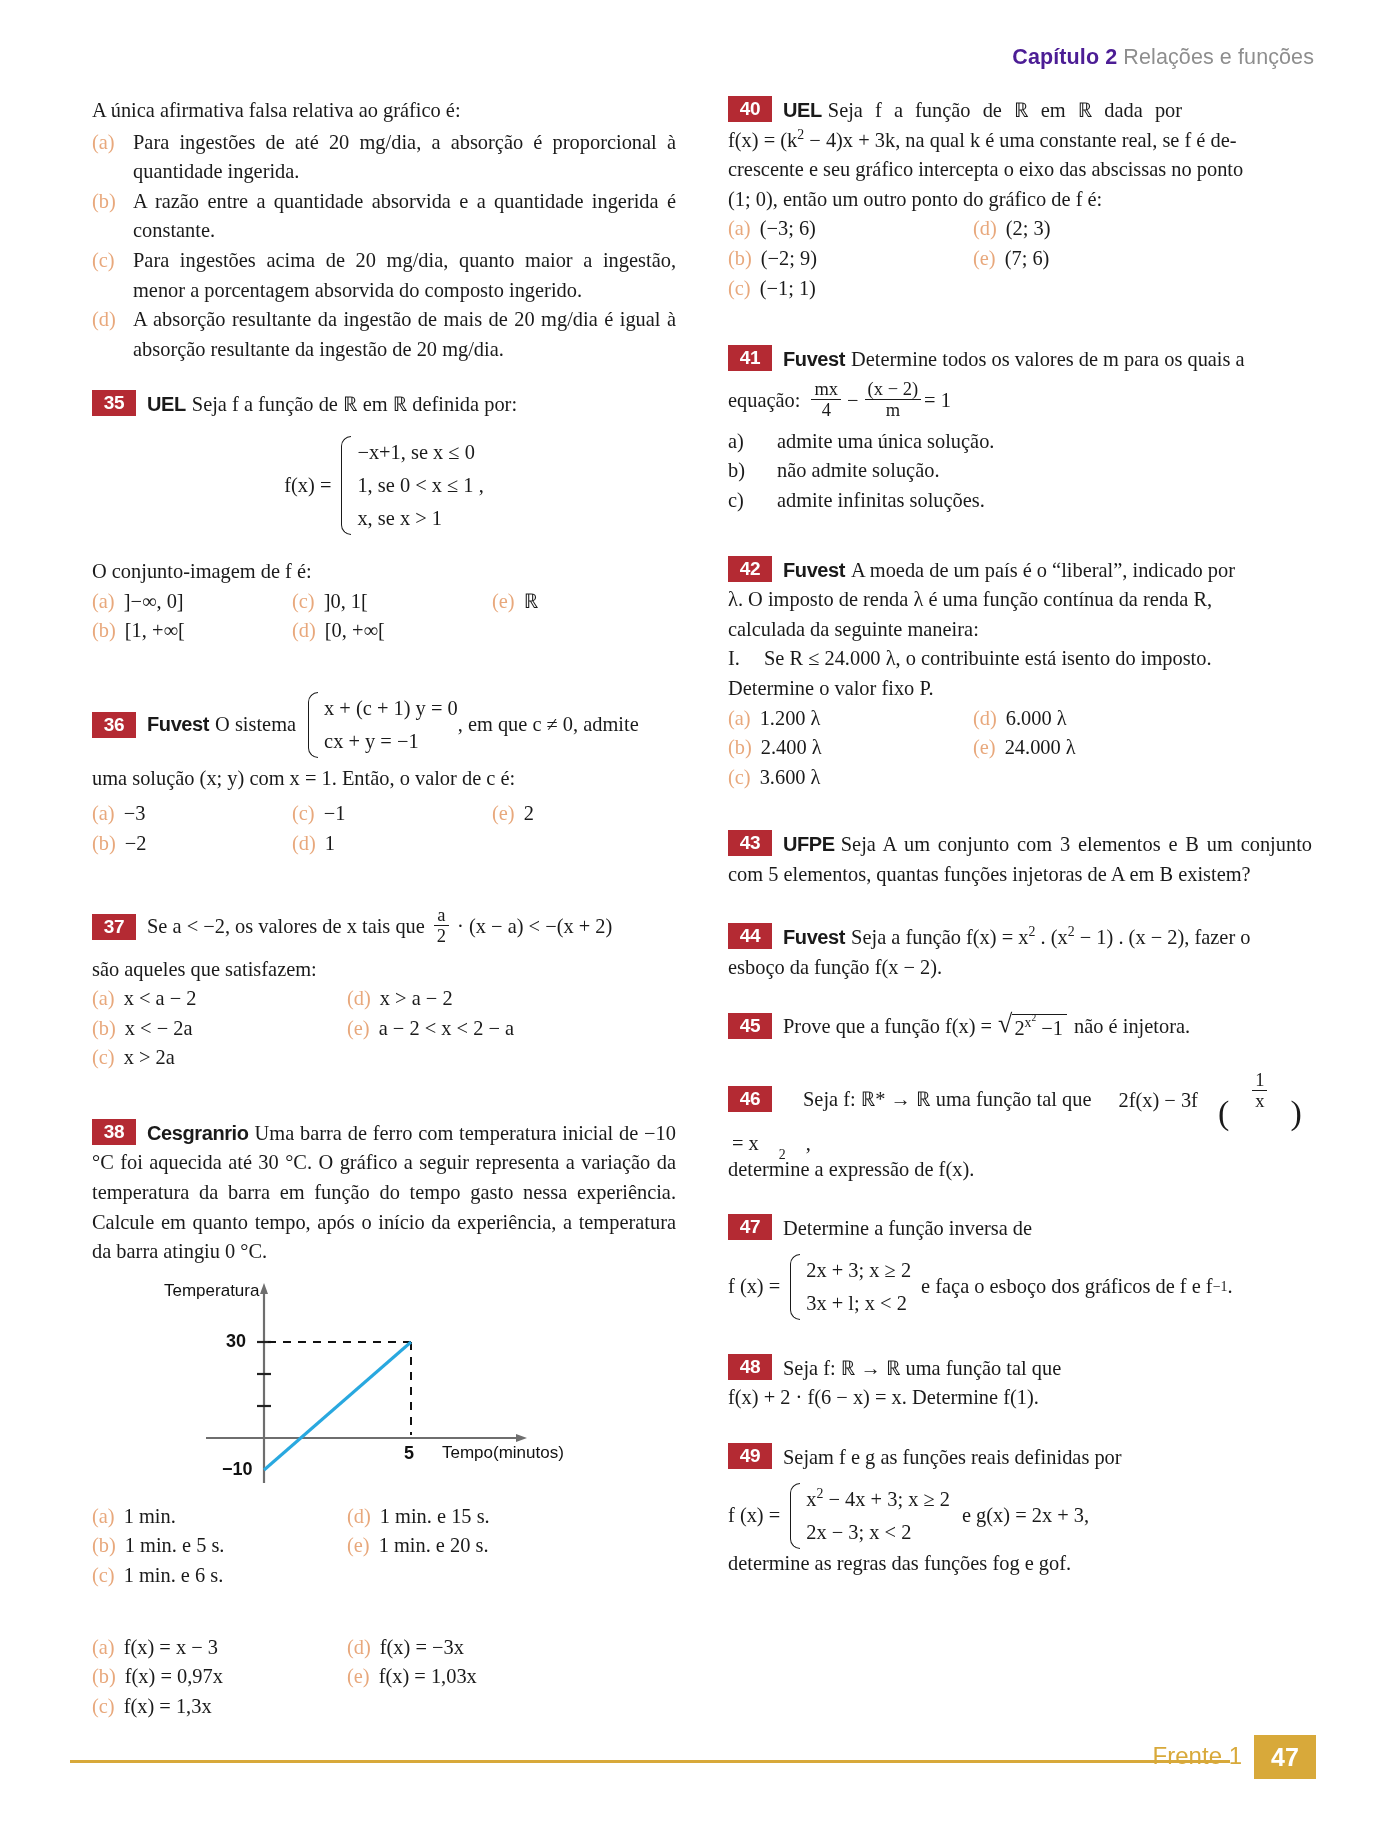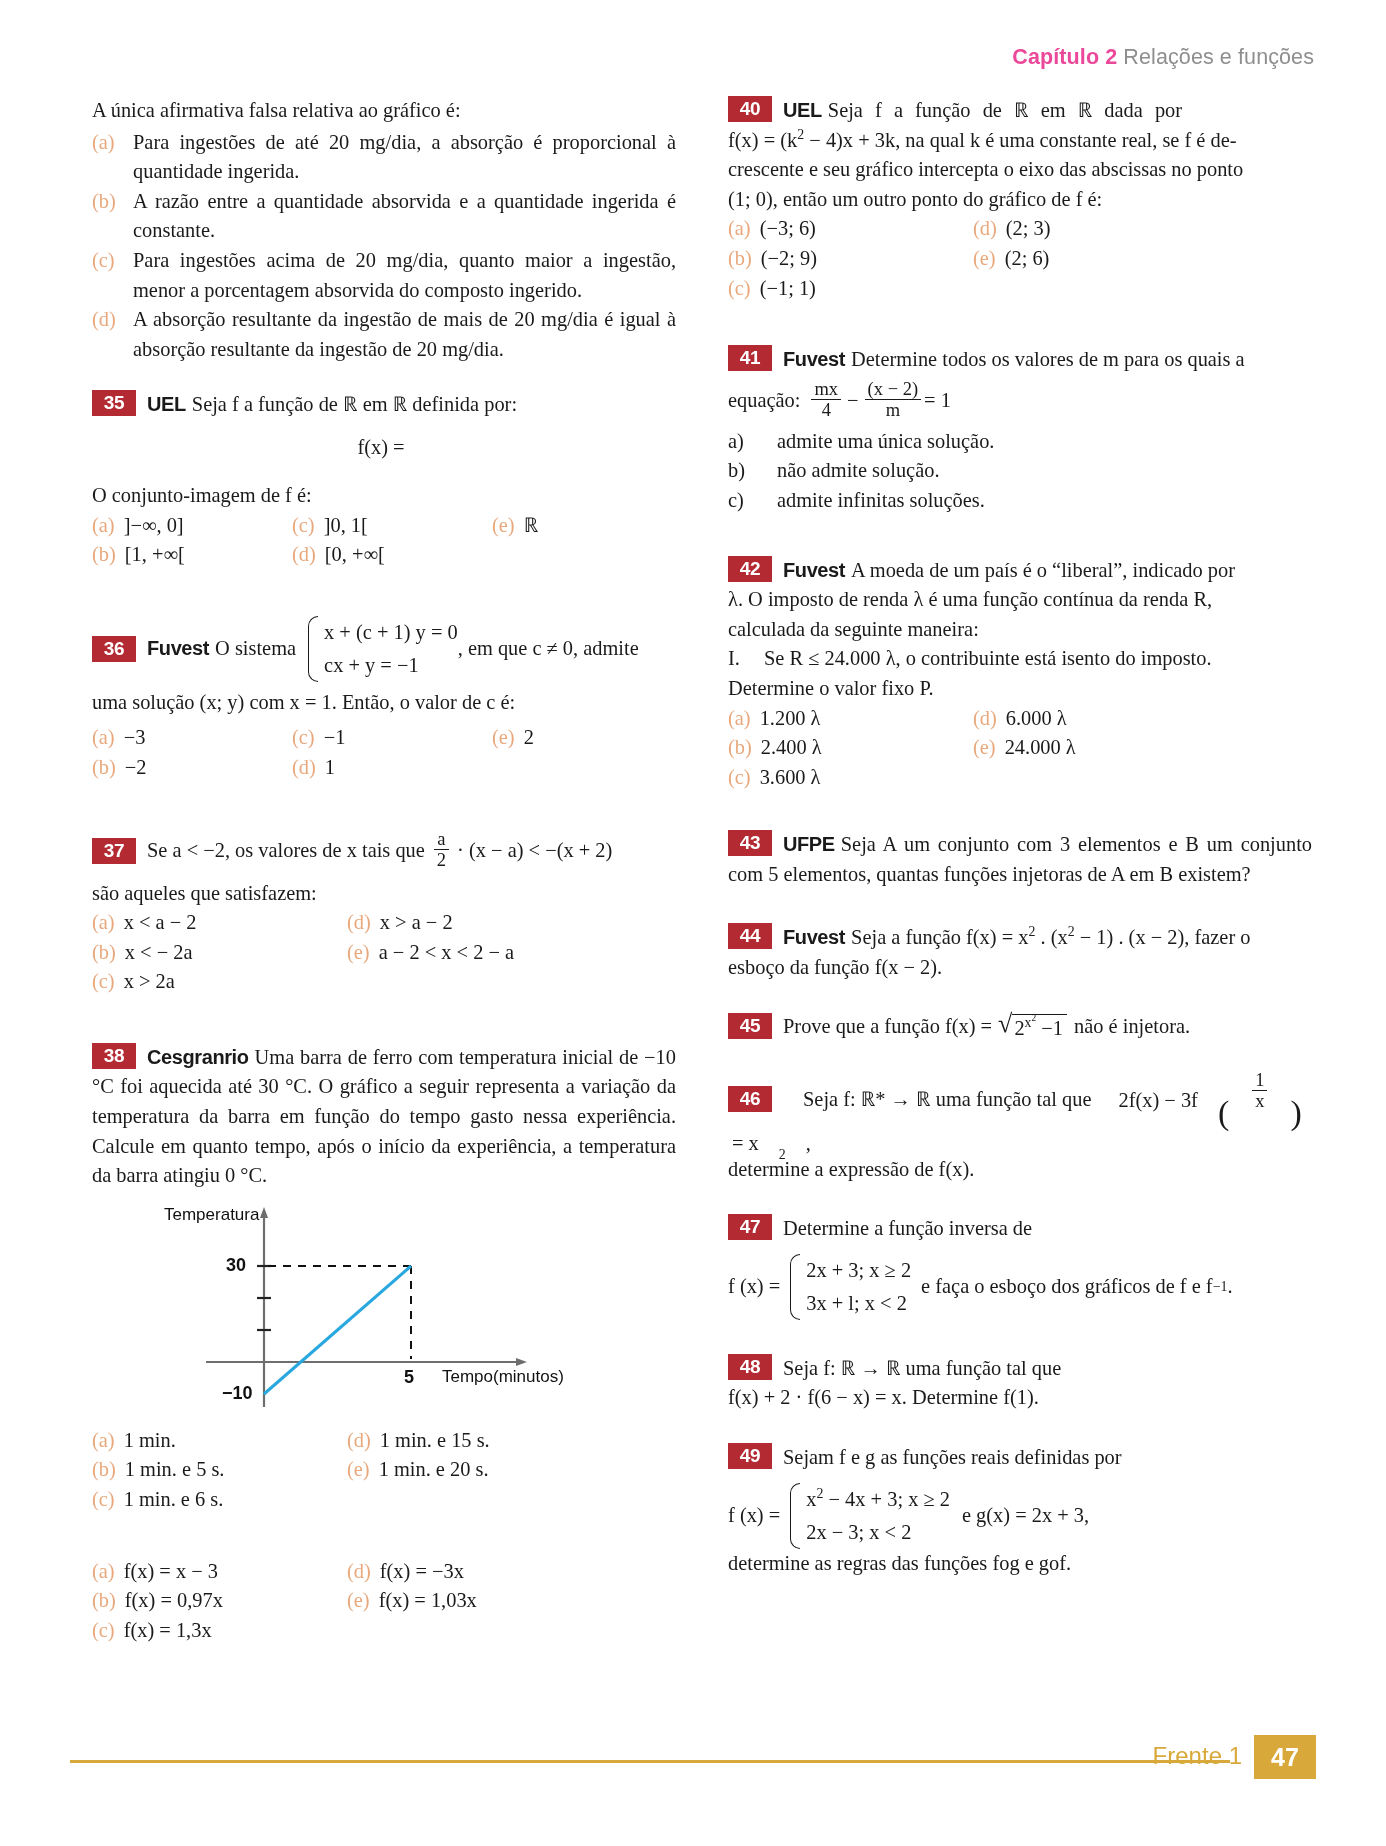--- a/index.html
+++ b/index.html
@@ -13,21 +13,21 @@
   }
   .page{position:relative;width:1386px;height:1846px;}
 
   
   .header{
     position:absolute;top:45px;right:72px;
     font-family:"Liberation Sans", sans-serif;
     font-size:21.5px;letter-spacing:.1px;
     white-space:nowrap;
   }
-  .header .cap{color:#ec4899;font-weight:bold;}
+  .header .cap{color:#4c1d95;font-weight:bold;}
   .header .sub{color:#8e8e8e;font-weight:normal;}
 
   
   .col{position:absolute;top:96px;width:584px;}
   .col-left{left:92px;}
   .col-right{left:728px;}
 
   
   .p{
     font-size:20.4px;line-height:29.6px;
@@ -164,20 +164,28 @@
       <span class="body">A absorção resultante da ingestão de mais de 20 mg/dia é igual à absorção resultante da ingestão de 20 mg/dia.</span>
     </div>
 
     <div class="exq">
       <div class="p">
         <span class="badge">35</span><span class="src">UEL</span><span>Seja f a função de ℝ em ℝ definida por:</span>
       </div>
 
       <div class="ctr mathbox" style="margin-top:16px;">
         <span style="margin-right:6px;">f(x) =</span>
+        <span class="piece">
+          <span class="brace"></span>
+          <span class="rows">
+            <div>−x+1, se x ≤  0</div>
+            <div>1, se 0 &lt; x  ≤  1 ,</div>
+            <div>x, se x &gt; 1</div>
+          </span>
+        </span>
       </div>
 
       <div class="p" style="margin-top:22px;">O conjunto-imagem de f é:</div>
 
       <div class="optrow">
         <span class="opt" style="width:200px">
           <span class="lab">(a)</span>
           <span>]−∞, 0]</span>
         </span>
         <span class="opt" style="width:200px">
@@ -392,21 +400,21 @@
           <span>(2; 3)</span>
         </span>
       </div>
       <div class="optrow">
         <span class="opt" style="width:245px">
           <span class="lab">(b)</span>
           <span>(−2; 9)</span>
         </span>
         <span class="opt">
           <span class="lab">(e)</span>
-          <span>(2; 6)</span>
+          <span>(7; 6)</span>
         </span>
       </div>
       <div class="optrow">
         <span class="opt" style="width:245px">
           <span class="lab">(c)</span>
           <span>(−1; 1)</span>
         </span>
       </div>
     </div>
 

